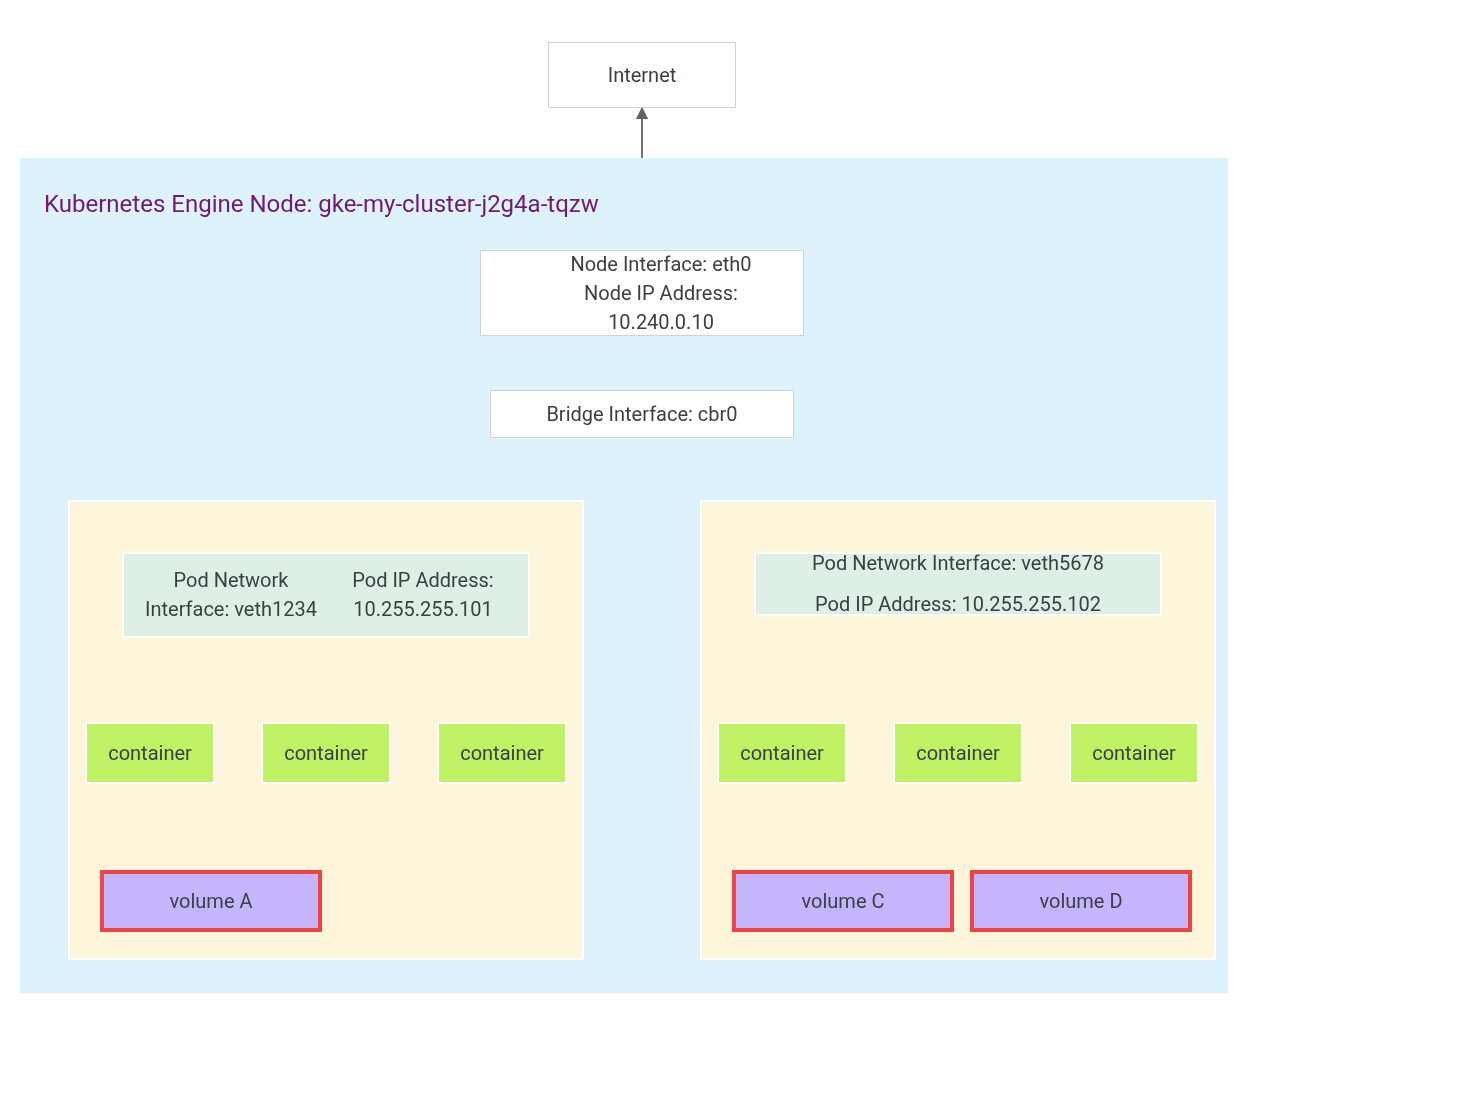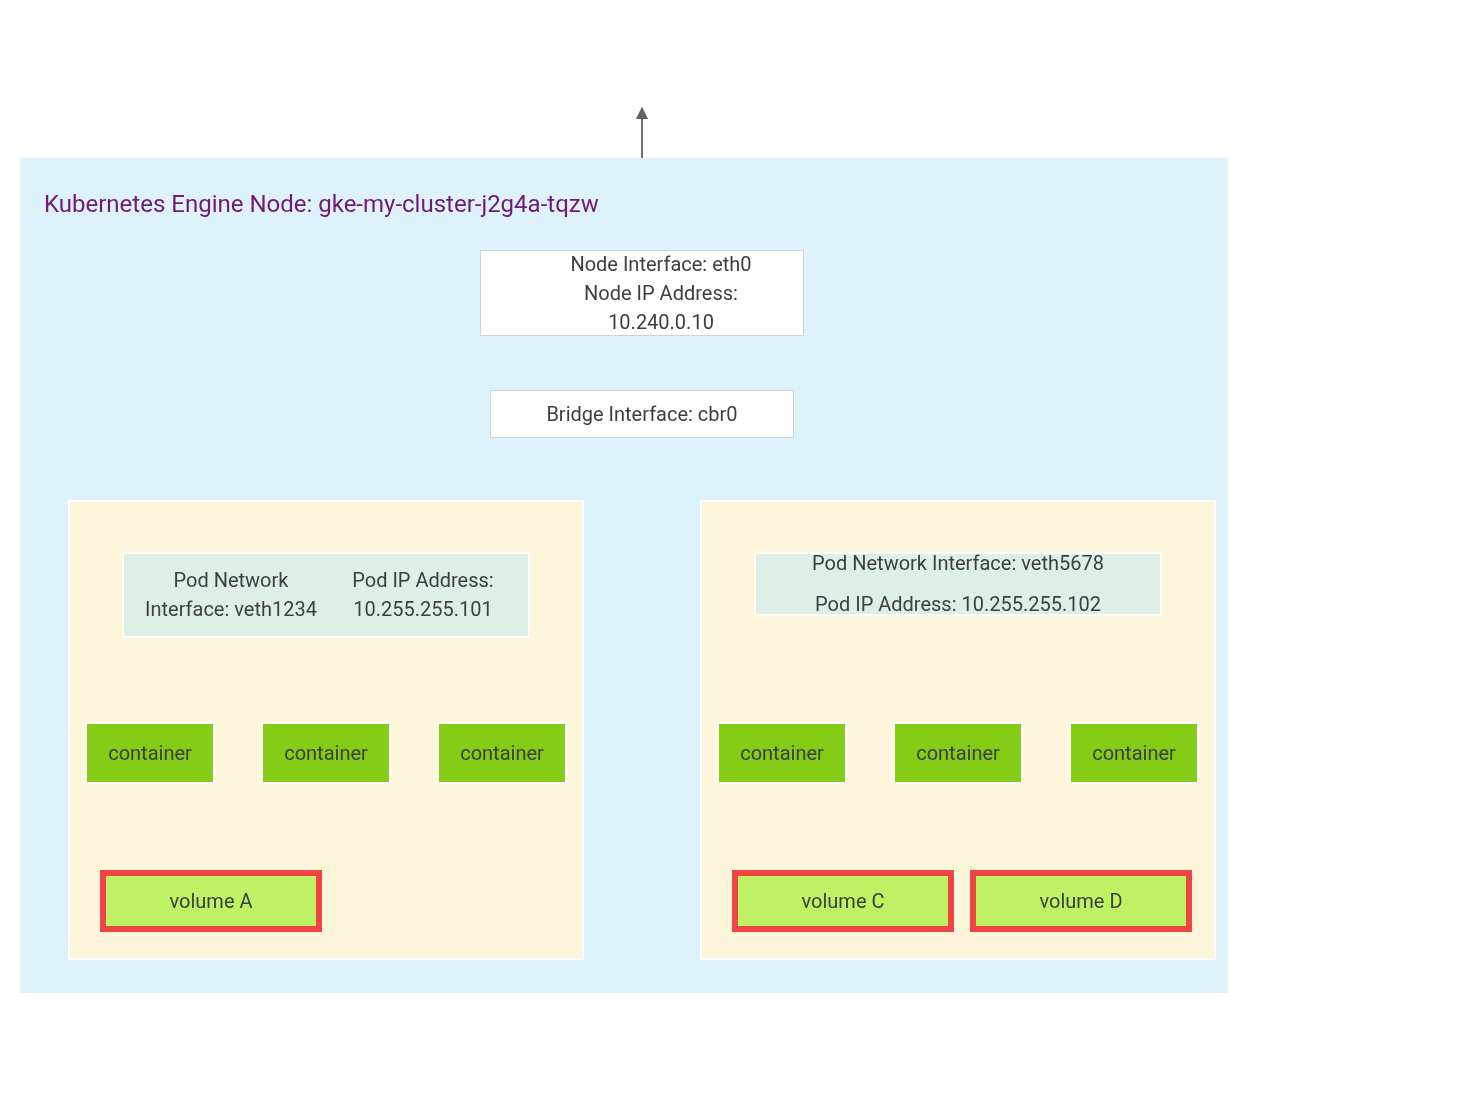--- a/index.html
+++ b/index.html
@@ -43,26 +43,26 @@
     position: absolute;
     background: #fdf5d9;
     border: 2px solid #ffffff;
     box-sizing: border-box;
   }
   .pod-iface {
     background: #def0e6;
     border: 2px solid #ffffff;
   }
   .container-box {
-    background: #84cc16;
+    background: #bef264;
     border: 2px solid #ffffff;
   }
   .volume-box {
-    background: #bef264;
-    border: 6px solid #ef4444;
+    background: #c4b5fd;
+    border: 4px solid #ef4444;
   }
   svg.connectors {
     position: absolute;
     left: 0; top: 0;
     width: 1472px;
     height: 1100px;
     pointer-events: none;
   }
 </style>
 </head>
@@ -113,20 +113,23 @@
       <line x1="1132" y1="680" x2="1132" y2="720"></line>
       <line x1="782" y1="784" x2="782" y2="828"></line>
       <line x1="957" y1="784" x2="957" y2="828"></line>
       <line x1="1132" y1="784" x2="1132" y2="828"></line>
       <line x1="782" y1="828" x2="1132" y2="828"></line>
       <line x1="859" y1="828" x2="859" y2="868"></line>
       <line x1="1062" y1="828" x2="1062" y2="868"></line>
     </g>
   </svg>
 
+  <div class="box" style="left:548px; top:42px; width:188px; height:66px;">
+    <span>Internet</span>
+  </div>
 
   <div class="node-panel" style="left:20px; top:158px; width:1208px; height:835px;"></div>
 
   <div class="node-title" style="left:44px; top:190px;">Kubernetes Engine Node: gke-my-cluster-j2g4a-tqzw</div>
 
   <div class="box" style="left:480px; top:250px; width:324px; height:86px; flex-direction:column;padding-left:48px;">
     <div>Node Interface: eth0</div>
     <div>Node IP Address: 10.240.0.10</div>
   </div>
 

